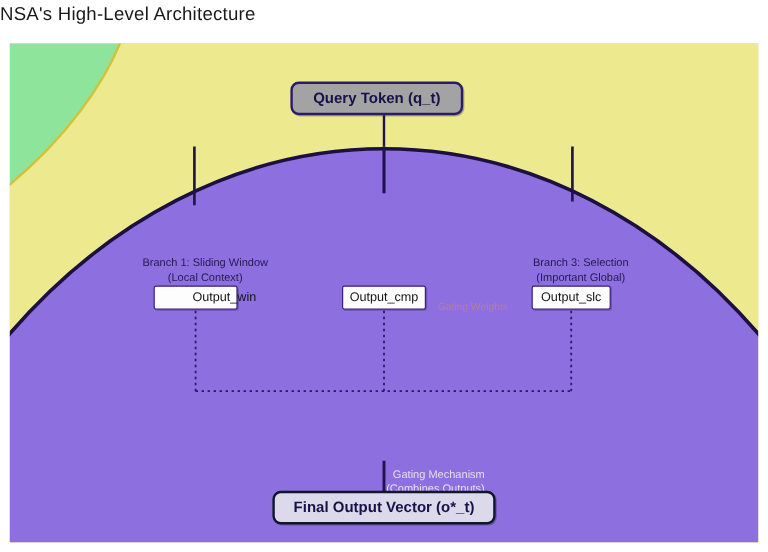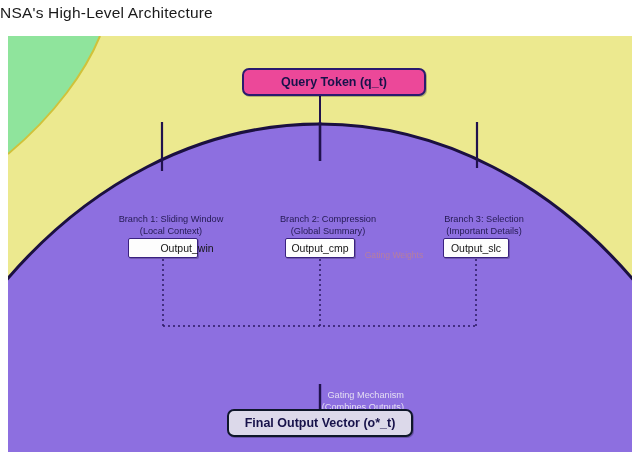--- a/index.html
+++ b/index.html
@@ -14,22 +14,22 @@
 
   
   .canvas{position:absolute;left:8px;top:36px;width:624px;height:416px;
           overflow:hidden;background:#ece98f;}
   .canvas svg{position:absolute;left:0;top:0;}
 
   
   .node{position:absolute;box-sizing:border-box;display:flex;
         align-items:center;justify-content:center;white-space:nowrap;}
 
-  .qtoken{width:184px;height:28px;left:242px;top:68px;
-          background:#ec4899;border:2px solid #2a1b6e;border-radius:7px;
+  .qtoken{width:144px;height:28px;left:242px;top:68px;
+          background:#a3a3a3;border:2px solid #2a1b6e;border-radius:7px;
           font-size:12.5px;font-weight:bold;color:#17124a;
           box-shadow:1px 1px 0 rgba(0,0,0,.25);}
 
   .finalbox{width:186px;height:28px;left:227px;top:409px;
             background:#dcd9ea;border:2px solid #0f172a;border-radius:7px;
             font-size:12.5px;font-weight:bold;color:#17124a;
             box-shadow:1px 1px 0 rgba(0,0,0,.25);}
 
   .outbox{height:20px;background:#fdfdfd;border:1.6px solid #3a2180;
           border-radius:2px;font-size:10.5px;color:#141414;
@@ -93,24 +93,22 @@
         <line x1="155" y1="290" x2="468" y2="290"></line>
       </g>
 
       <line x1="312" y1="348" x2="312" y2="375" stroke="#20124d" stroke-width="2.4"></line>
     </svg>
 
     <div class="faint-label">Gating Weights</div>
 
     <div class="branch-label b1">Branch 1: Sliding Window
 (Local Context)</div>
-    <div class="branch-label b2">Branch 2: Compression
-(Global Summary)</div>
     <div class="branch-label b3">Branch 3: Selection
-(Important Details)</div>
+(Important Global)</div>
 
     <div class="gating-label">Gating Mechanism
 (Combines Outputs)</div>
 
   </div>
 
   <div class="node qtoken">Query Token (q_t)</div>
 
   <div class="node outbox out-win">Output_win</div>
   <div class="node outbox out-cmp">Output_cmp</div>

